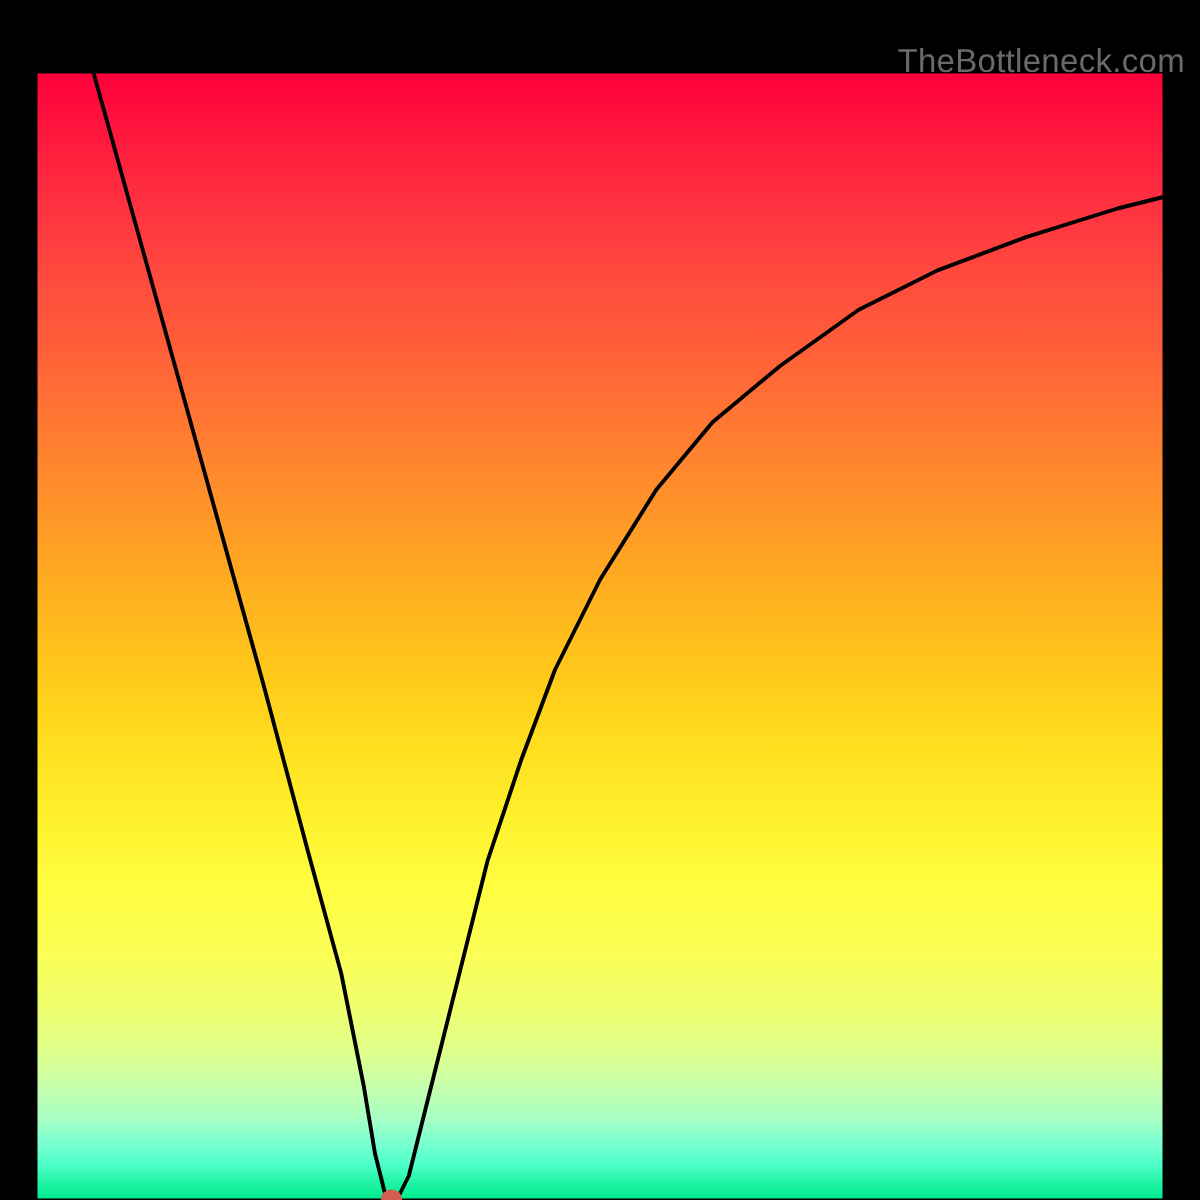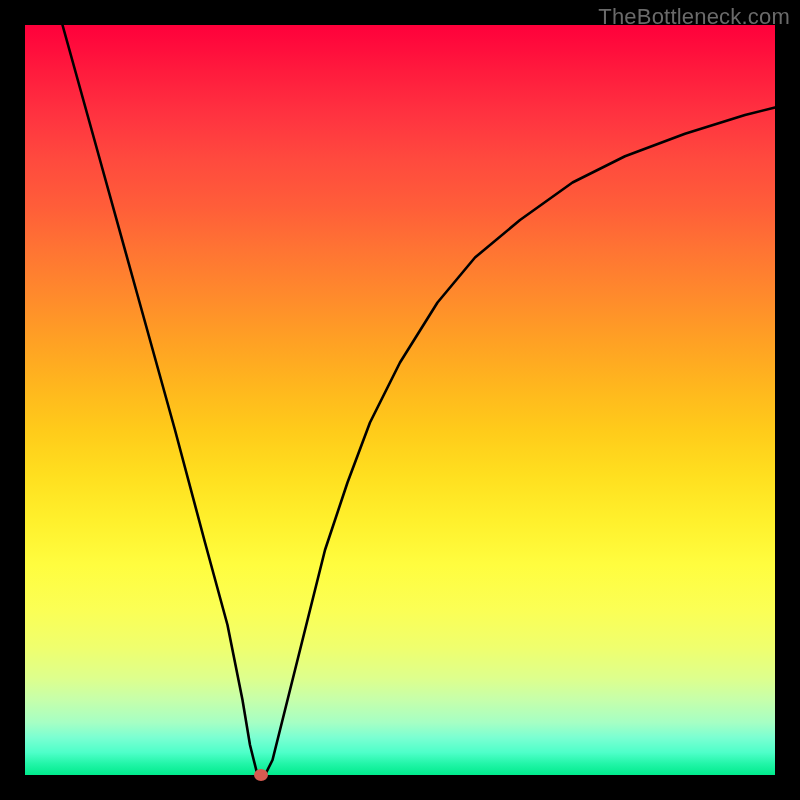--- a/index.html
+++ b/index.html
@@ -8,20 +8,21 @@
     width: 800px;
     height: 800px;
     background: #000;
     font-family: Arial, Helvetica, sans-serif;
     overflow: hidden;
   }
   .canvas-wrap {
     position: relative;
     width: 800px;
     height: 656px;
+    margin-top: 24px;
   }
   .plot-area {
     position: absolute;
     left: 25px;
     top: 25px;
     width: 750px;
     height: 750px;
     background: linear-gradient(to bottom,
       #ff003b 0%,
       #ff1a3d 6%,

